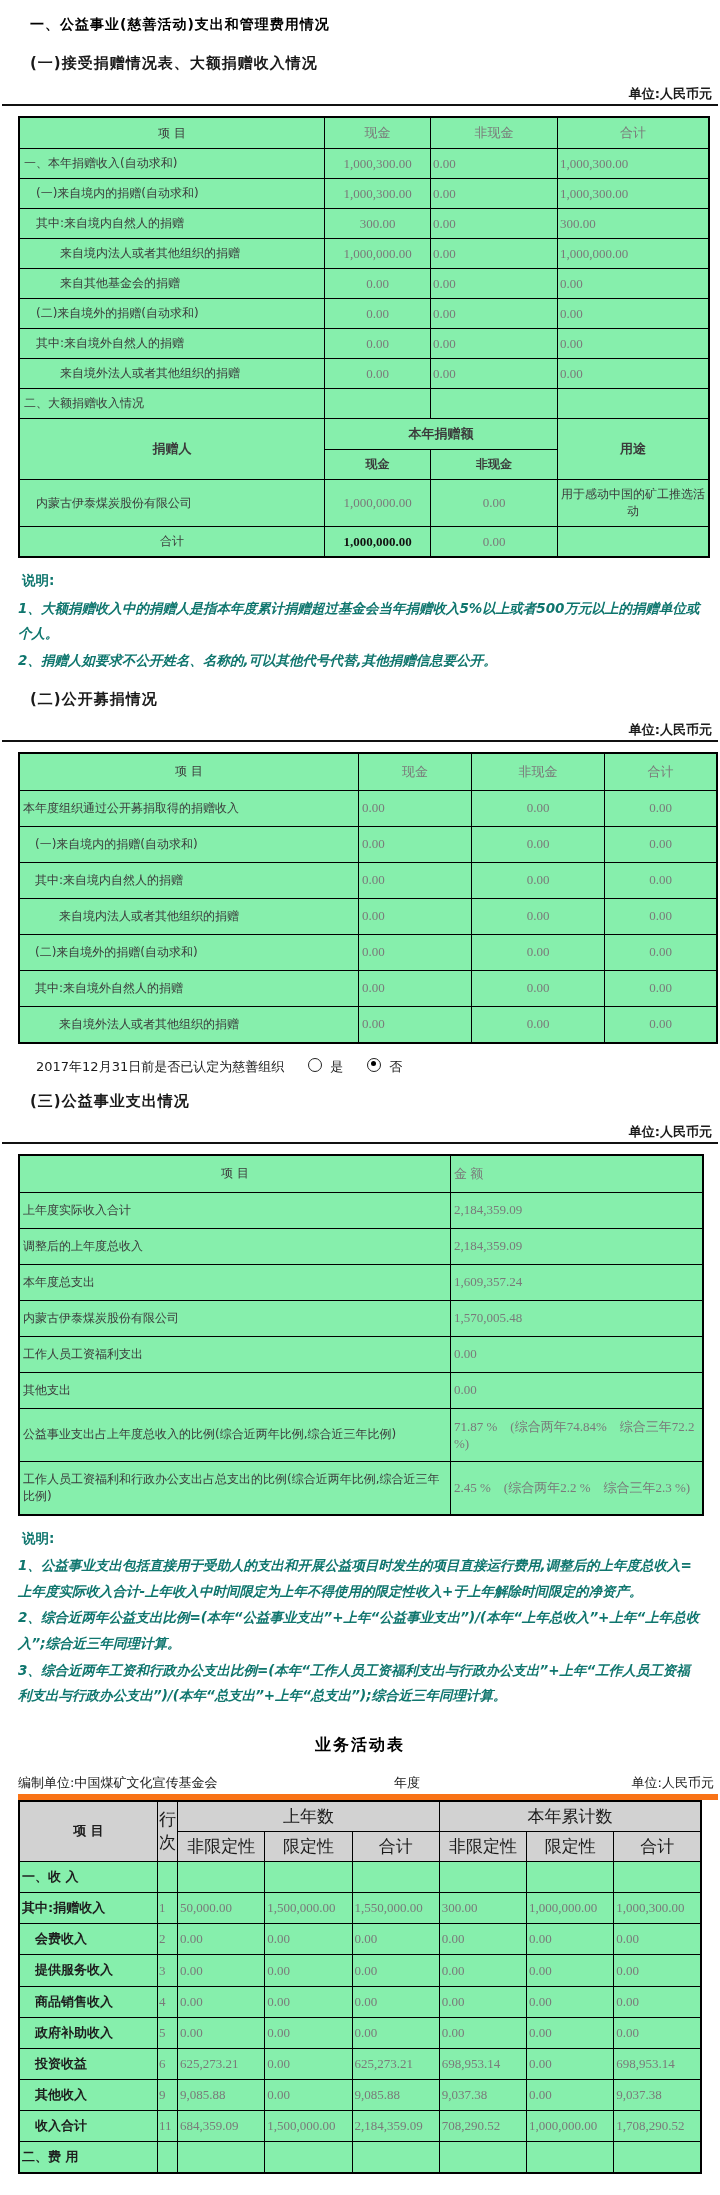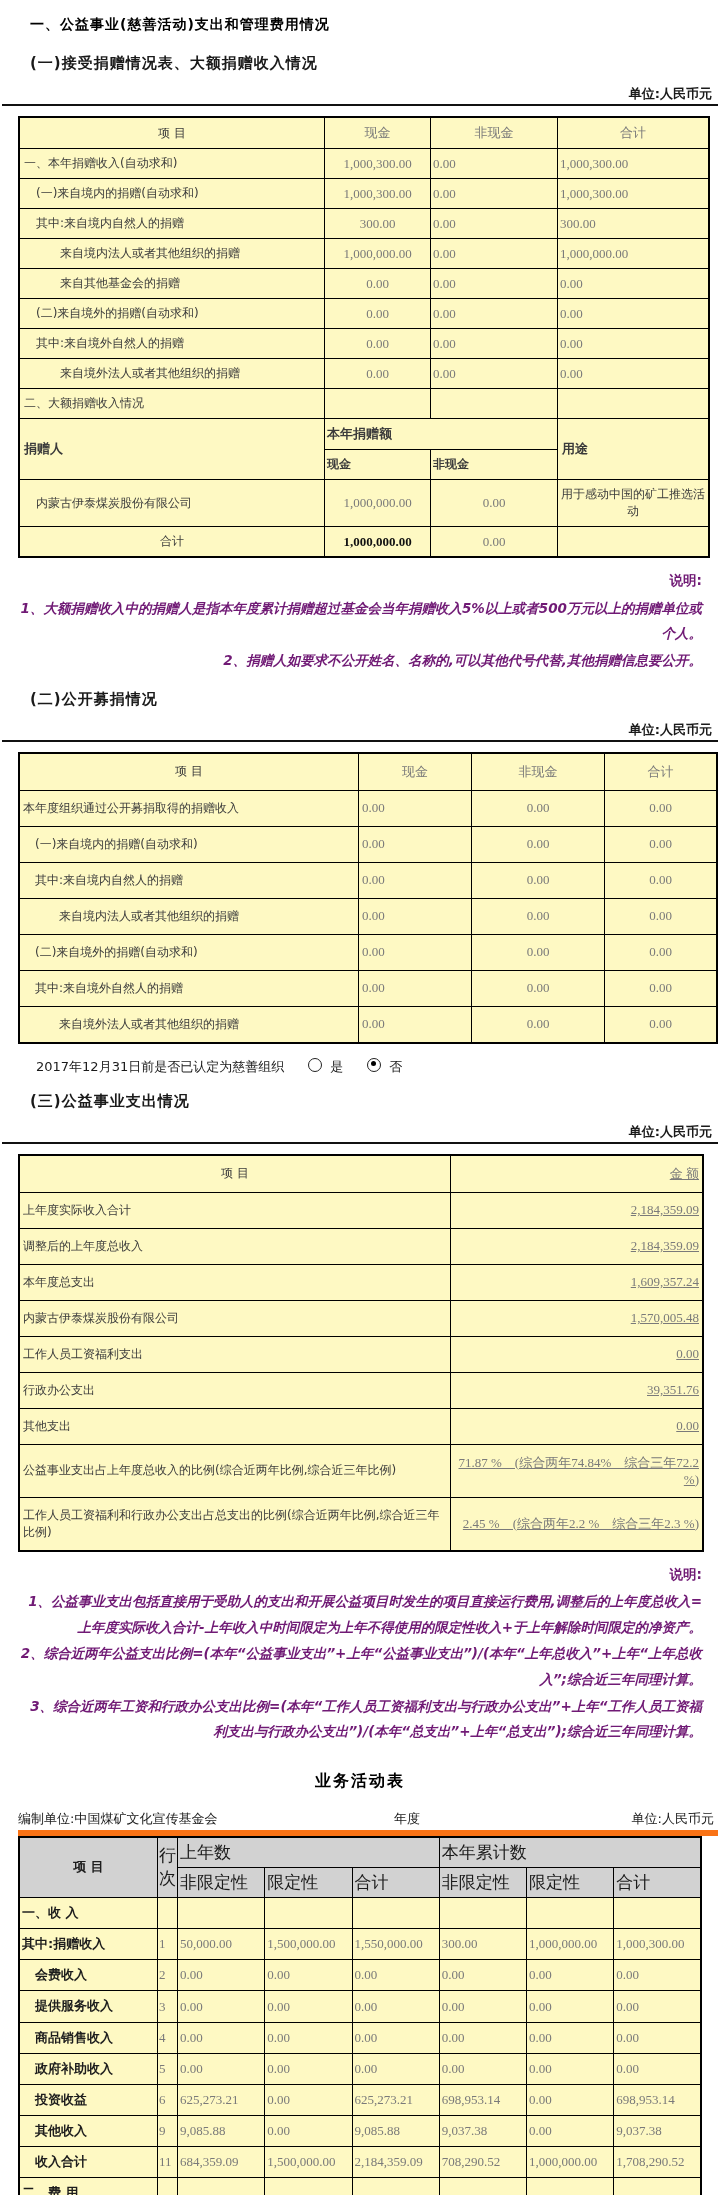--- a/index.html
+++ b/index.html
@@ -21,25 +21,25 @@
   }
   .unit-line{
     font-size:13px;font-weight:bold;color:#1a1a1a;
     text-align:right;
     border-bottom:2px solid #111;
     padding:2px 6px 1px 0;
     margin:0 2px 10px 2px;
   }
 
   table{border-collapse:collapse;table-layout:fixed;margin:0 18px;width:684px;
-        font-size:12px;background:#fef9c3;}
+        font-size:12px;background:#86efac;}
   td,th{border:1px solid #000;padding:4px 4px;vertical-align:middle;
         overflow:hidden;font-weight:normal;}
   table{border:2px solid #000;}
-  th{color:#3b3b3b;text-align:left;}
+  th{color:#3b3b3b;text-align:center;}
 
   
   .col-cash,.col-noncash,.col-total,.col-amount,.col-line,
   .col-py_unres,.col-py_res,.col-py_total,
   .col-cy_unres,.col-cy_res,.col-cy_total{
     font-family:"Liberation Serif","DejaVu Serif",serif;
     color:#7a7a7a;font-size:13px;
   }
   .col-label{white-space:pre-wrap;color:#3b3b3b;text-align:left;}
 
@@ -62,26 +62,26 @@
 
   
   #t2 .col-label{width:332px;}
   #t2 .col-cash{width:106px;text-align:left;}
   #t2 .col-noncash{width:126px;text-align:center;}
   #t2 .col-total{width:105px;text-align:center;}
   #t2 td,#t2 th{padding:9px 3px;}
 
   
   #t3 .col-label{width:424px;}
-  #t3 .col-amount{width:245px;text-align:right;text-decoration:underline;}
+  #t3 .col-amount{width:245px;text-align:left;}
   #t3 td,#t3 th{padding:9px 3px;}
 
   
   .notes{margin:10px 18px 4px 18px;font-size:13.5px;font-weight:bold;
-         color:#701a75;line-height:1.9;text-align:right;}
+         color:#0f766e;line-height:1.9;}
   .notes .note-title{margin:4px 0 2px 4px;}
   .notes .note-item{margin:0 0 1px 0;font-style:italic;}
 
   
   .charity-q{margin:14px 0 6px 36px;font-size:13px;color:#1a1a1a;
              display:flex;align-items:flex-start;gap:6px;}
   .radio{display:inline-block;width:12px;height:12px;border:1.5px solid #222;
          border-radius:50%;position:relative;margin:0 2px 0 18px;vertical-align:-2px;}
   .radio.checked::after{content:"";position:absolute;left:2.5px;top:2.5px;
          width:5px;height:5px;background:#000;border-radius:50%;}
@@ -308,24 +308,20 @@
         </tr>
         <tr>
           <td class="col-label">内蒙古伊泰煤炭股份有限公司</td>
           <td class="col-amount">1,570,005.48</td>
         </tr>
         <tr>
           <td class="col-label">工作人员工资福利支出</td>
           <td class="col-amount">0.00</td>
         </tr>
         <tr>
-          <td class="col-label">行政办公支出</td>
-          <td class="col-amount">39,351.76</td>
-        </tr>
-        <tr>
           <td class="col-label">其他支出</td>
           <td class="col-amount">0.00</td>
         </tr>
         <tr>
           <td class="col-label">公益事业支出占上年度总收入的比例(综合近两年比例,综合近三年比例)</td>
           <td class="col-amount">71.87 %　(综合两年74.84%　综合三年72.2 %)</td>
         </tr>
         <tr>
           <td class="col-label">工作人员工资福利和行政办公支出占总支出的比例(综合近两年比例,综合近三年比例)</td>
           <td class="col-amount">2.45 %　(综合两年2.2 %　综合三年2.3 %)</td>

